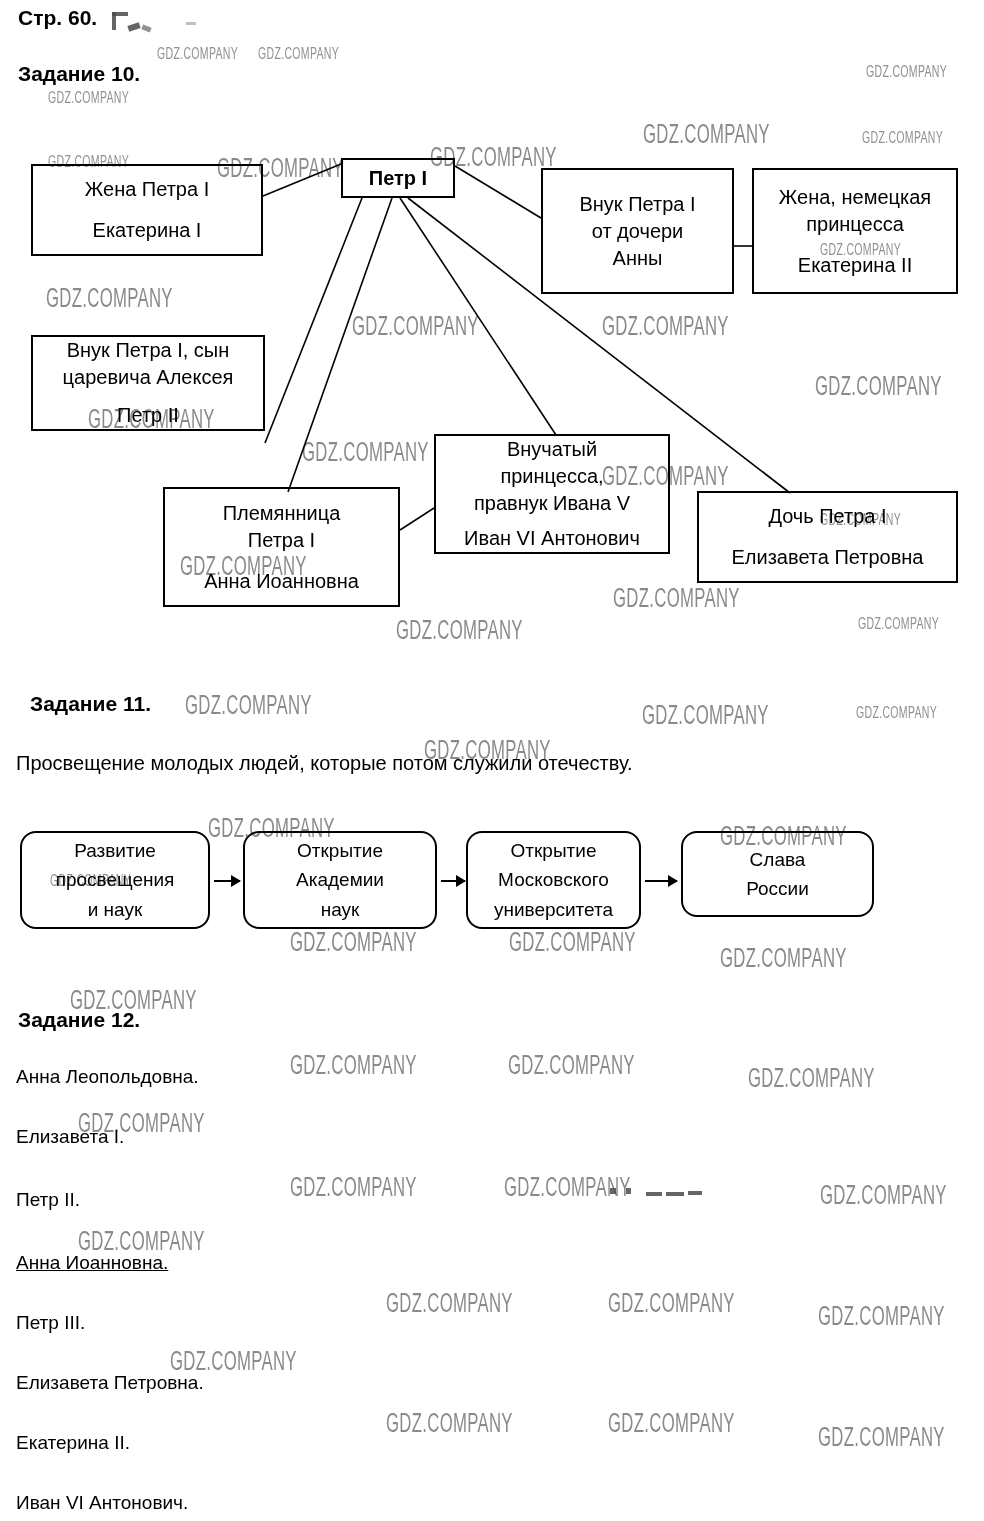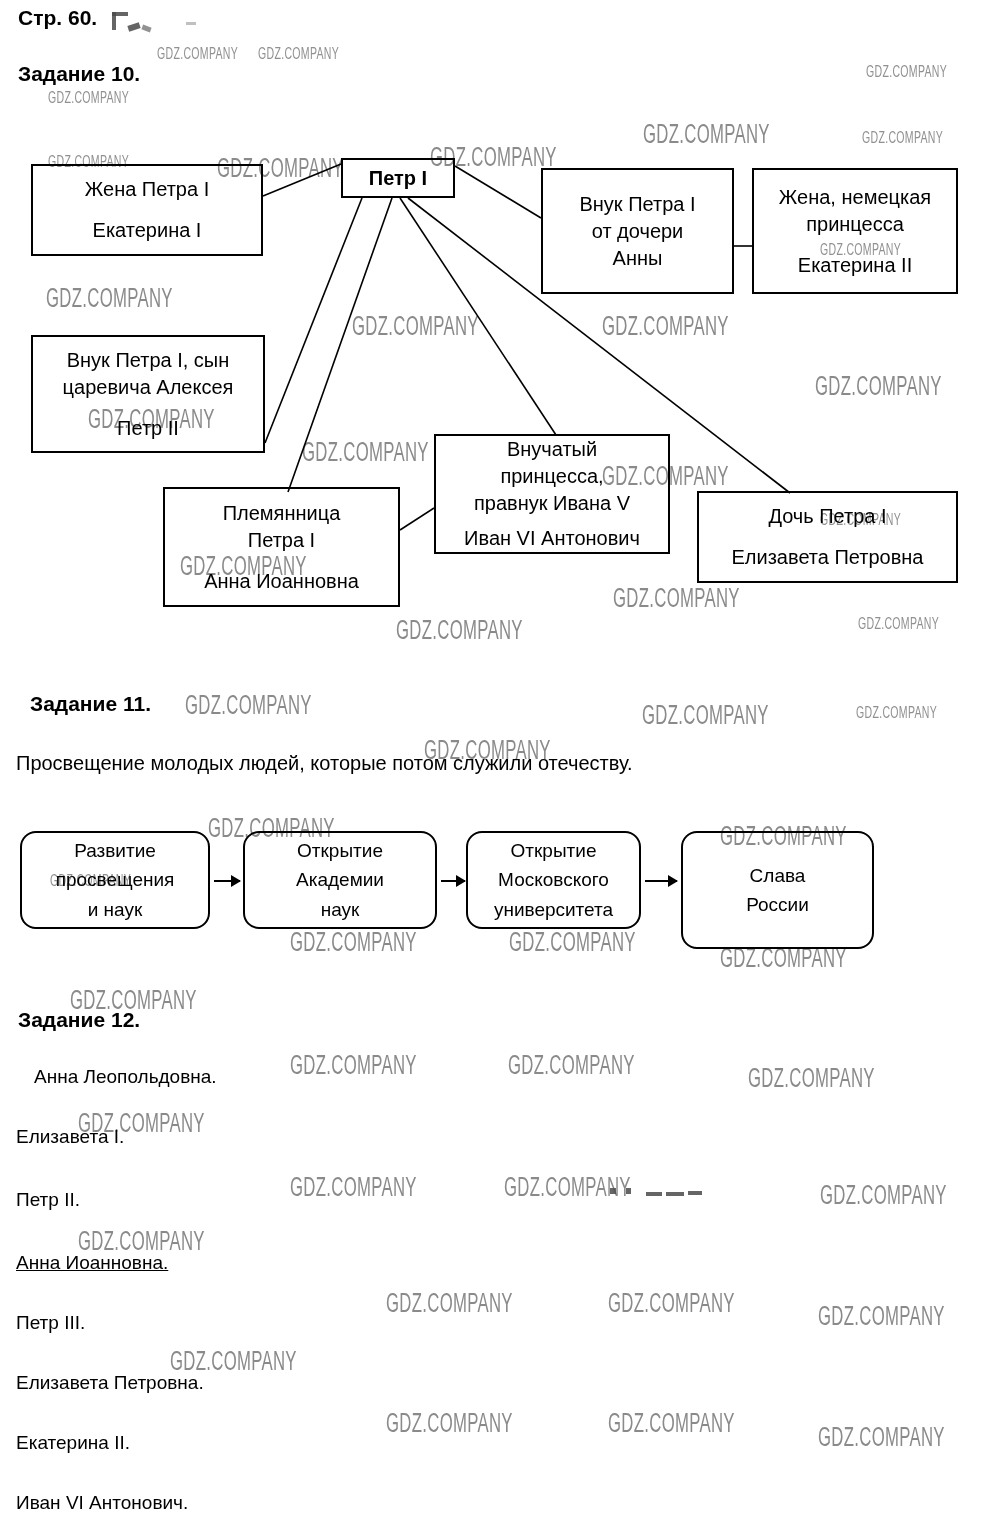--- a/index.html
+++ b/index.html
@@ -186,21 +186,21 @@
   <span class="ln">Анны</span>
 </div>
 
 <div class="tbox" style="left:752px; top:168px; width:206px; height:126px;">
   <span class="ln">Жена, немецкая</span>
   <span class="ln">принцесса</span>
   <span class="gap"></span>
   <span class="ln">Екатерина II</span>
 </div>
 
-<div class="tbox" style="left:31px; top:335px; width:234px; height:118px;">
+<div class="tbox" style="left:31px; top:335px; width:234px; height:96px;justify-content:space-between;">
   <span class="ln">Внук Петра I, сын</span>
   <span class="ln">царевича Алексея</span>
   <span class="gap"></span>
   <span class="ln">Петр II</span>
 </div>
 
 <div class="tbox" style="left:163px; top:487px; width:237px; height:120px;">
   <span class="ln">Племянница</span>
   <span class="ln">Петра I</span>
   <span class="gap"></span>
@@ -250,21 +250,21 @@
 </div>
 <div class="arrow" style="left:441px; top:880px; width:24px;"></div>
 
 <div class="fbox" style="left:466px; top:831px; width:175px; height:98px;">
   <span>Открытие</span>
   <span>Московского</span>
   <span>университета</span>
 </div>
 <div class="arrow" style="left:645px; top:880px; width:32px;"></div>
 
-<div class="fbox" style="left:681px; top:831px; width:193px; height:118px;">
+<div class="fbox" style="left:681px; top:831px; width:193px; height:86px;">
   <span>Слава</span>
   <span>России</span>
 </div>
 
 <div class="wm big" style="left:70px; top:985px;">GDZ.COMPANY</div>
 <div class="hdr" style="left:18px; top:1008px;">Задание 12.</div>
 
 <div class="wm big" style="left:290px; top:1050px;">GDZ.COMPANY</div>
 <div class="wm big" style="left:508px; top:1050px;">GDZ.COMPANY</div>
 <div class="wm big" style="left:748px; top:1063px;">GDZ.COMPANY</div>
@@ -279,20 +279,20 @@
 <div class="wm big" style="left:820px; top:1180px;">GDZ.COMPANY</div>
 <div class="wm big" style="left:78px; top:1226px;">GDZ.COMPANY</div>
 <div class="wm big" style="left:386px; top:1288px;">GDZ.COMPANY</div>
 <div class="wm big" style="left:608px; top:1288px;">GDZ.COMPANY</div>
 <div class="wm big" style="left:818px; top:1301px;">GDZ.COMPANY</div>
 <div class="wm big" style="left:170px; top:1346px;">GDZ.COMPANY</div>
 <div class="wm big" style="left:386px; top:1408px;">GDZ.COMPANY</div>
 <div class="wm big" style="left:608px; top:1408px;">GDZ.COMPANY</div>
 <div class="wm big" style="left:818px; top:1422px;">GDZ.COMPANY</div>
 
-<div class="listitem" style="left:16px; top:1066px;margin-left:18px;">Анна Леопольдовна.</div>
+<div class="listitem" style="left:16px; top:1066px;">Анна Леопольдовна.</div>
 <div class="listitem" style="left:16px; top:1126px;">Елизавета I.</div>
 <div class="listitem" style="left:16px; top:1189px;">Петр II.</div>
 <div class="listitem" style="left:16px; top:1252px;text-decoration:underline;">Анна Иоанновна.</div>
 <div class="listitem" style="left:16px; top:1312px;">Петр III.</div>
 <div class="listitem" style="left:16px; top:1372px;">Елизавета Петровна.</div>
 <div class="listitem" style="left:16px; top:1432px;">Екатерина II.</div>
 <div class="listitem" style="left:16px; top:1492px;">Иван VI Антонович.</div>
 
 </body></html>

